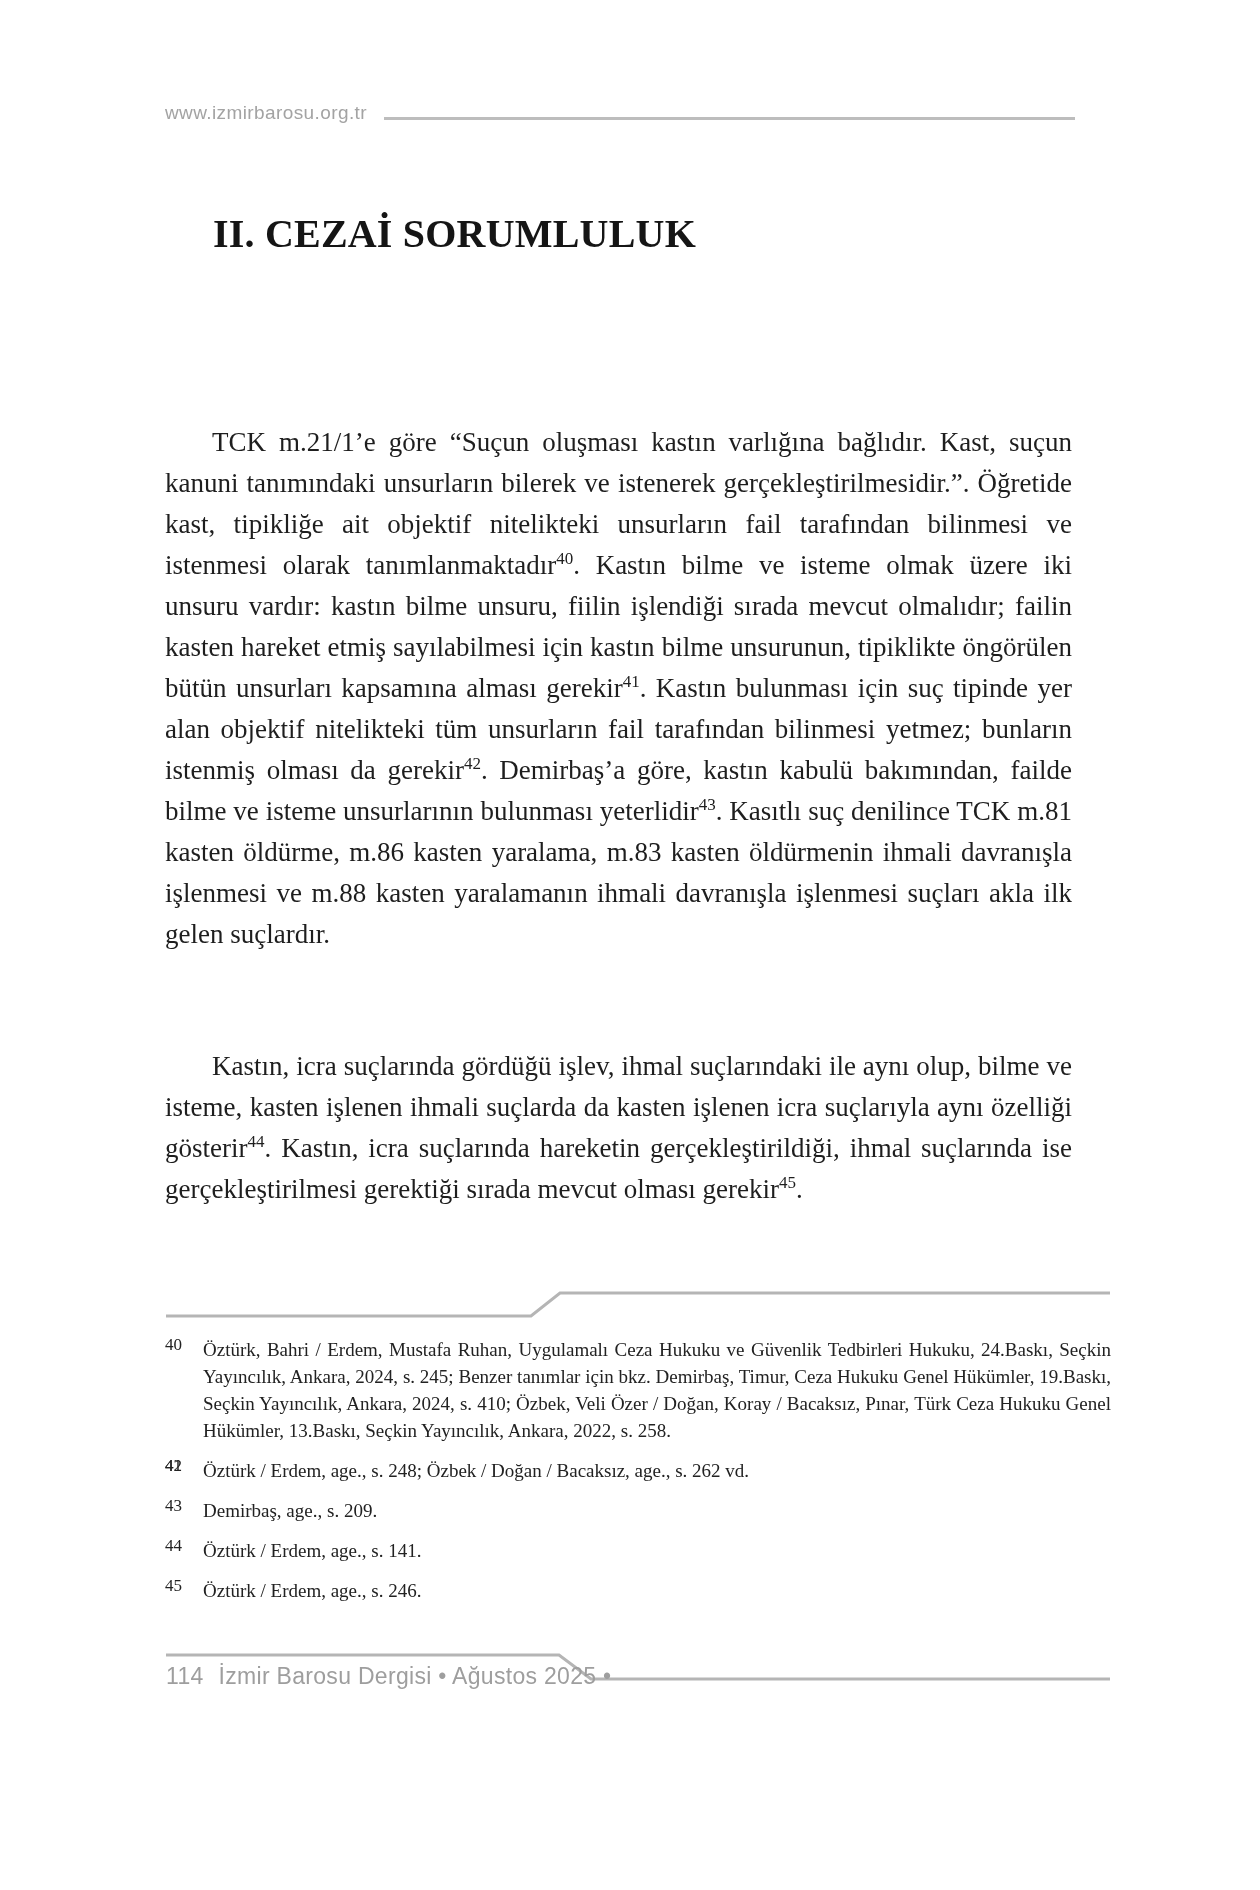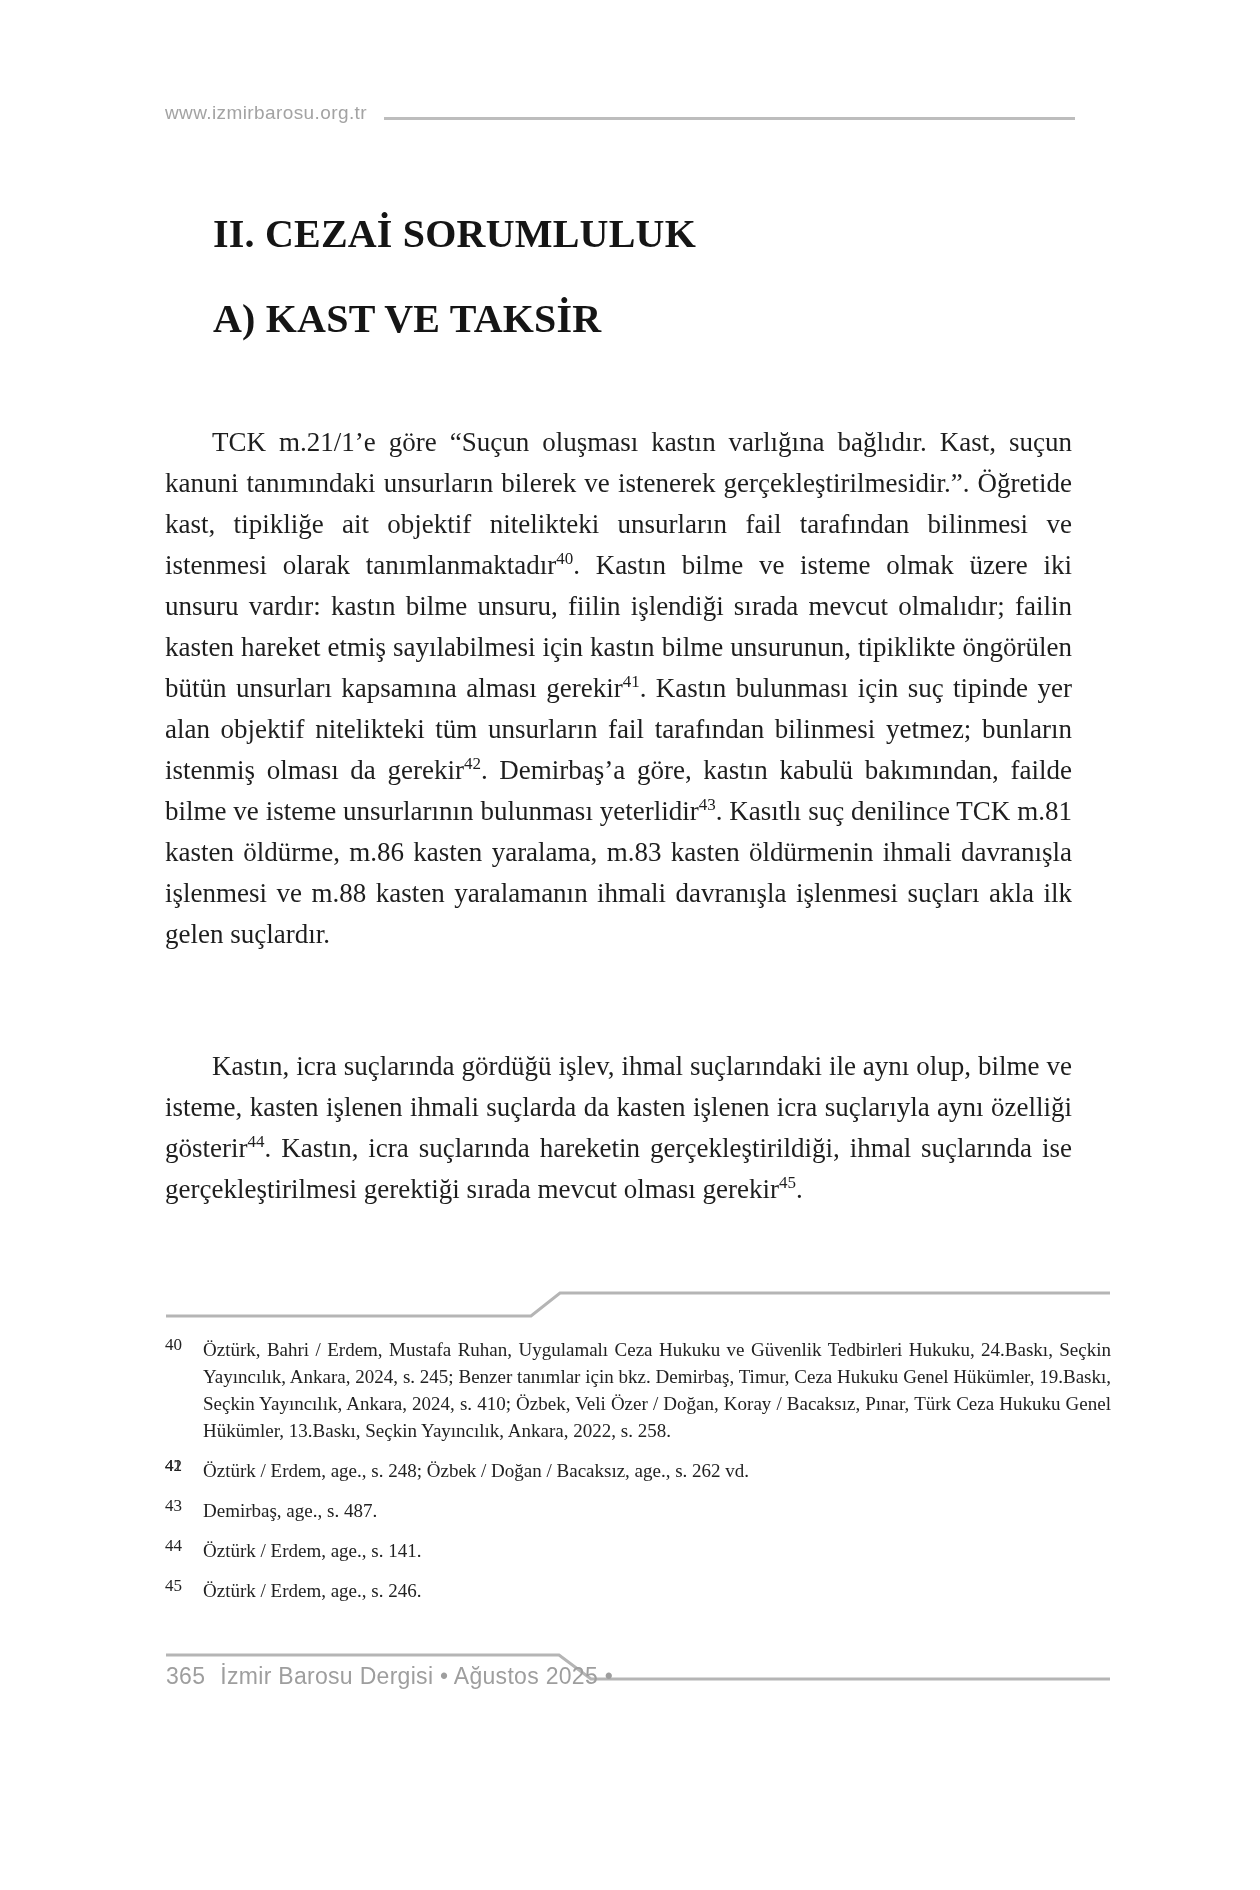--- a/index.html
+++ b/index.html
@@ -69,41 +69,40 @@
 <body>
 
 <div class="page">
 
   <div class="header">
     <span class="header-url">www.izmirbarosu.org.tr</span>
     <span class="header-line"></span>
   </div>
 
   <h1 class="h-section">II. CEZAİ SORUMLULUK</h1>
-  <h2 class="h-subsection">A) KAST VE TAKSİR</h2>
 
   <p class="body-para para-1"><span>TCK m.21/1’e göre </span><span class="it">“Suçun oluşması kastın varlığına bağlıdır. Kast, suçun kanuni tanımındaki unsurların bilerek ve istenerek gerçekleştirilmesidir.”</span><span>. Öğretide kast, tipikliğe ait objektif nitelikteki unsurların fail tarafından bilinmesi ve istenmesi olarak tanımlanmaktadır</span><sup>40</sup><span>. Kastın bilme ve isteme olmak üzere iki unsuru vardır: kastın bilme unsuru, fiilin işlendiği sırada mevcut olmalıdır; failin kasten hareket etmiş sayılabilmesi için kastın bilme unsurunun, tipiklikte öngörülen bütün unsurları kapsamına alması gerekir</span><sup>41</sup><span>. Kastın bulunması için suç tipinde yer alan objektif nitelikteki tüm unsurların fail tarafından bilinmesi yetmez; bunların istenmiş olması da gerekir</span><sup>42</sup><span>. Demirbaş’a göre, kastın kabulü bakımından, failde bilme ve isteme unsurlarının bulunması yeterlidir</span><sup>43</sup><span>. Kasıtlı suç denilince TCK m.81 kasten öldürme, m.86 kasten yaralama, m.83 kasten öldürmenin ihmali davranışla işlenmesi ve m.88 kasten yaralamanın ihmali davranışla işlenmesi suçları akla ilk gelen suçlardır.</span></p>
   <p class="body-para para-2"><span>Kastın, icra suçlarında gördüğü işlev, ihmal suçlarındaki ile aynı olup, bilme ve isteme, kasten işlenen ihmali suçlarda da kasten işlenen icra suçlarıyla aynı özelliği gösterir</span><sup>44</sup><span>. Kastın, icra suçlarında hareketin gerçekleştirildiği, ihmal suçlarında ise gerçekleştirilmesi gerektiği sırada mevcut olması gerekir</span><sup>45</sup><span>.</span></p>
 
   <svg class="rule-svg sep-svg" viewBox="0 0 946 36" preserveAspectRatio="none">
     <polyline points="1,30 366,30 395,7 945,7" fill="none" stroke="#b5b5b5" stroke-width="3"></polyline>
   </svg>
 
   <div class="footnotes">
       <div class="fn"><span class="fn-num">40</span><span class="fn-text">Öztürk, Bahri / Erdem, Mustafa Ruhan, Uygulamalı Ceza Hukuku ve Güvenlik Tedbirleri Hukuku, 24.Baskı, Seçkin Yayıncılık, Ankara, 2024, s. 245; Benzer tanımlar için bkz. Demirbaş, Timur, Ceza Hukuku Genel Hükümler, 19.Baskı, Seçkin Yayıncılık, Ankara, 2024, s. 410; Özbek, Veli Özer / Doğan, Koray / Bacaksız, Pınar, Türk Ceza Hukuku Genel Hükümler, 13.Baskı, Seçkin Yayıncılık, Ankara, 2022, s. 258.</span></div>
       <div class="fn"><span class="fn-num">41</span></div>
       <div class="fn"><span class="fn-num">42</span><span class="fn-text">Öztürk / Erdem, age., s. 248; Özbek / Doğan / Bacaksız, age., s. 262 vd.</span></div>
-      <div class="fn"><span class="fn-num">43</span><span class="fn-text">Demirbaş, age., s. 487.</span></div>
+      <div class="fn"><span class="fn-num">43</span><span class="fn-text">Demirbaş, age., s. 209.</span></div>
       <div class="fn"><span class="fn-num">44</span><span class="fn-text">Öztürk / Erdem, age., s. 141.</span></div>
       <div class="fn"><span class="fn-num">45</span><span class="fn-text">Öztürk / Erdem, age., s. 246.</span></div>
     </div>
 
   <div class="footer-wrap">
     <svg class="footer-svg" viewBox="0 0 946 32" preserveAspectRatio="none">
       <polyline points="1,3 394,3 426,27 945,27" fill="none" stroke="#b5b5b5" stroke-width="3"></polyline>
     </svg>
     <div class="footer-text">
-      <span>365</span>
+      <span>114</span>
       <span>İzmir Barosu Dergisi • Ağustos 2025 •</span>
     </div>
   </div>
 
 </div>
 
 </body></html>

